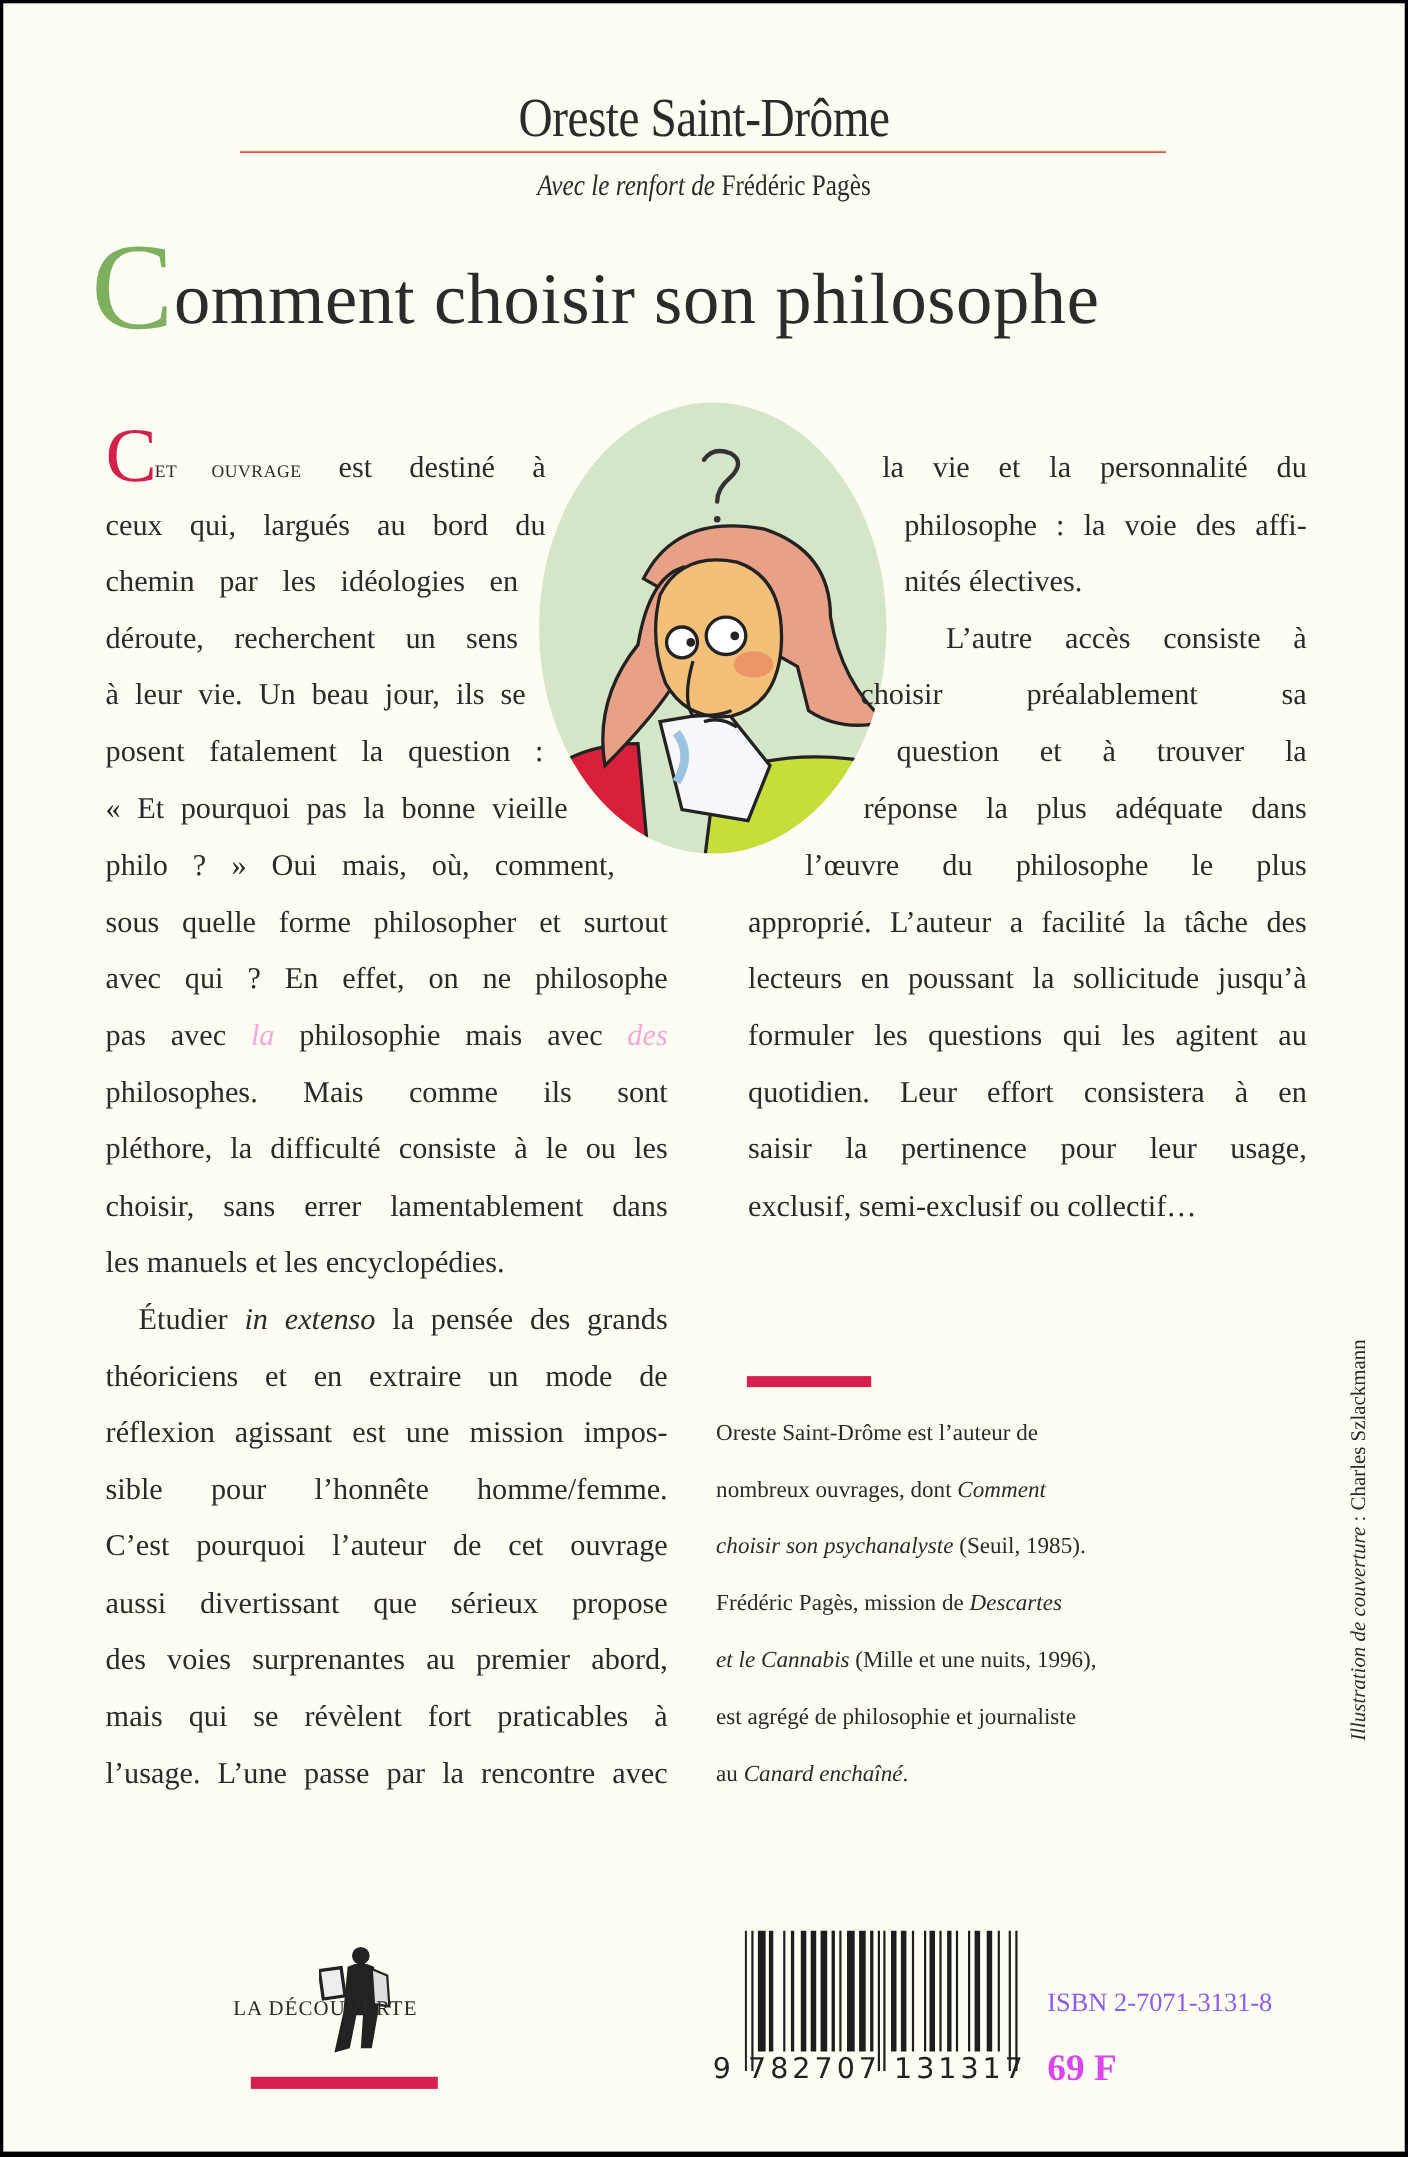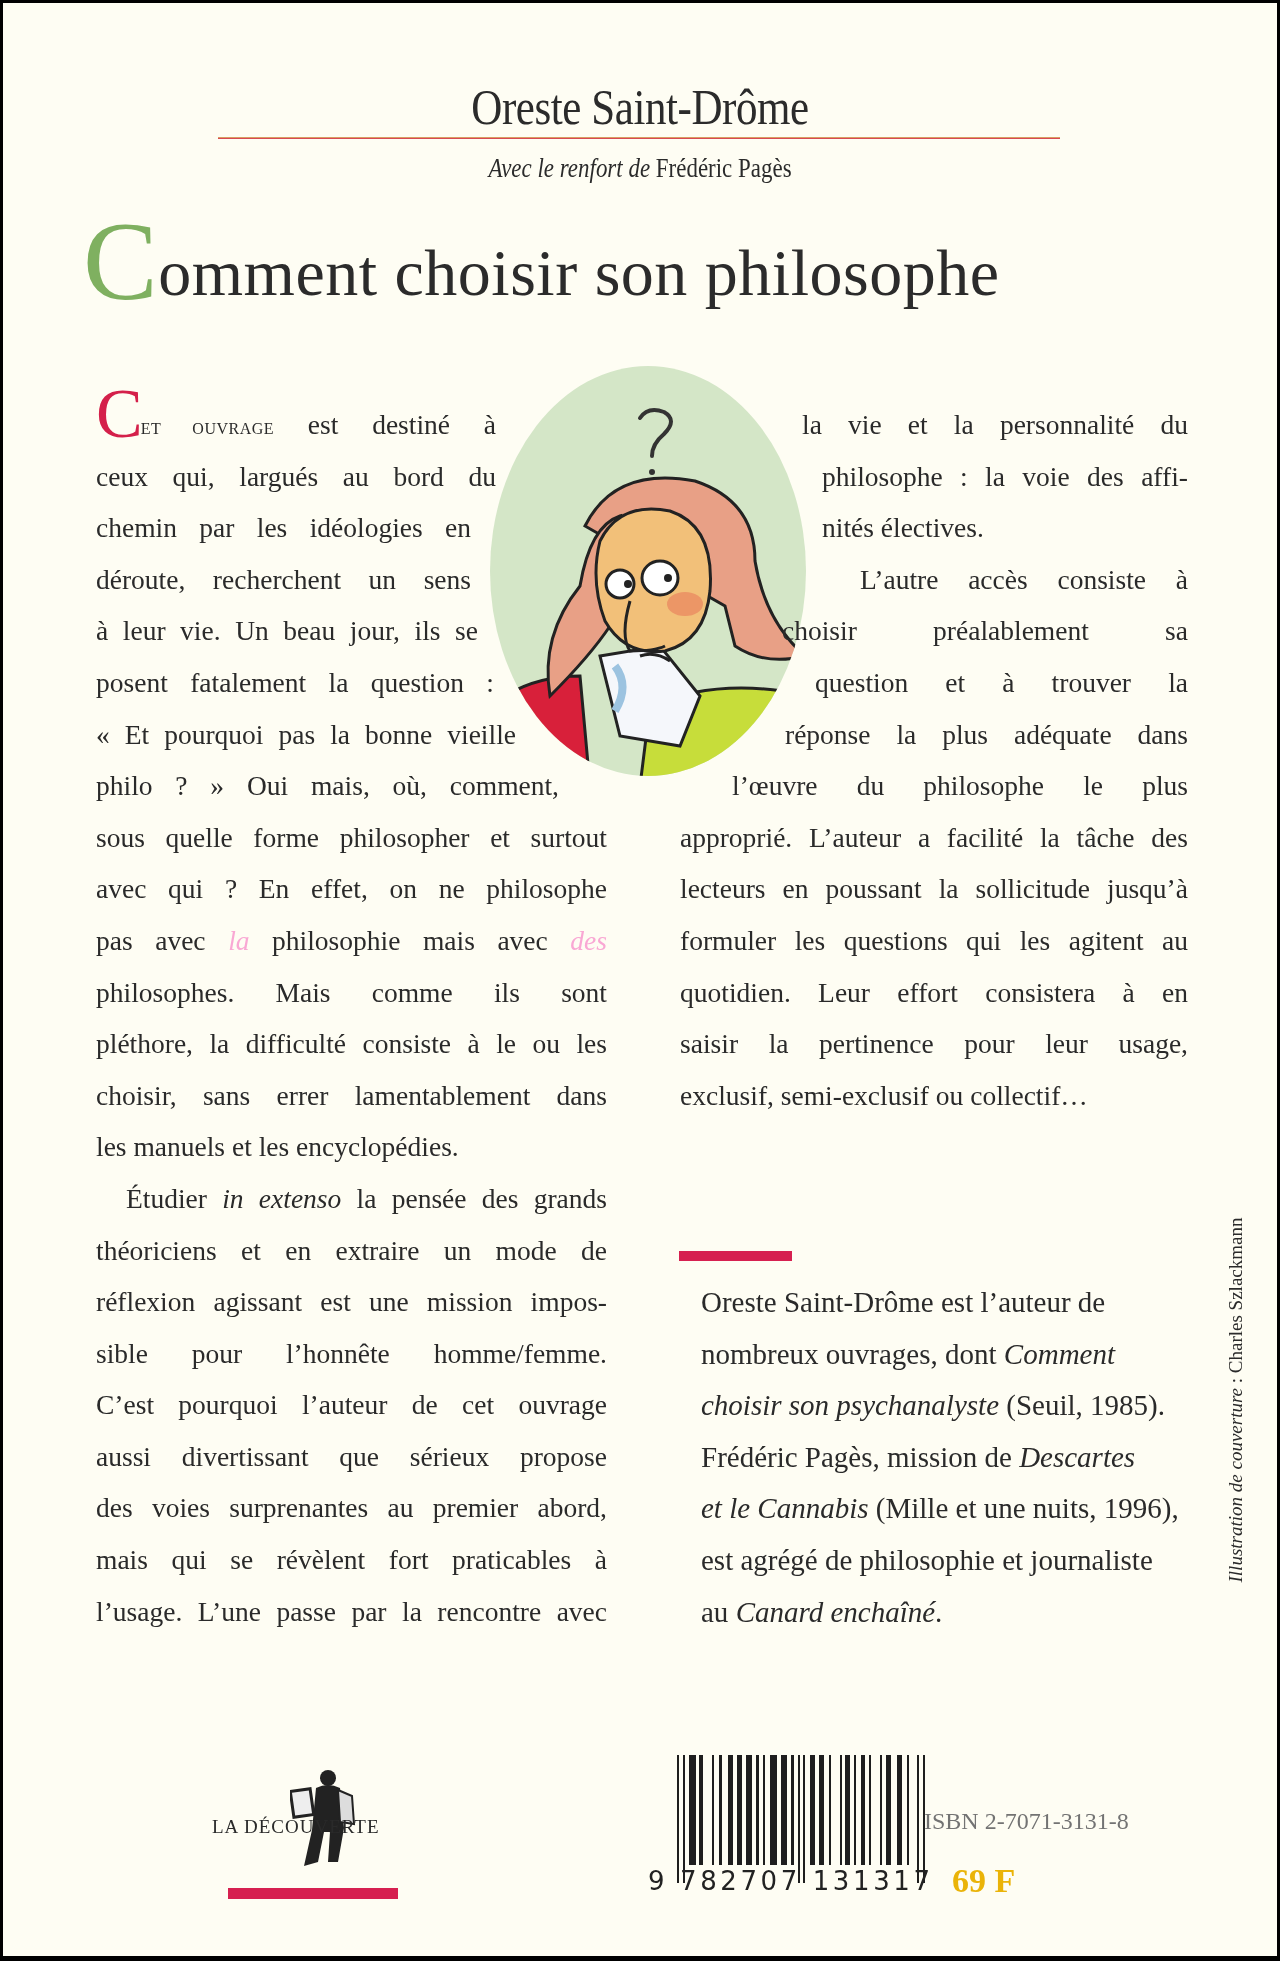--- a/index.html
+++ b/index.html
@@ -42,32 +42,32 @@
   .left-col { left: 96px; width: 511px; }
   .red-it { color: #f9a8d4; font-style: italic; }
   .it { font-style: italic; }
   .dropcap { color: #d4204a; font-size: 70px; line-height: 0; vertical-align: -3px; margin-right: -2px; }
   .sc { font-size: 16px; letter-spacing: 0.5px; }
   .oval {
     left: 490px; top: 366px; width: 316px; height: 410px; border-radius: 50%;
     background: #d4e6c7; overflow: hidden;
   }
   .bio-rule { left: 679px; top: 1251px; width: 113px; height: 10px; background: #d62050; }
-  .bio { left: 701px; width: 490px; font-size: 29px; }
+  .bio { left: 651px; width: 490px; font-size: 21px; }
   .credit {
     left: 1236px; top: 1400px; white-space: nowrap; font-family: "Liberation Serif", serif;
     font-size: 19px; color: #2a2a2a; transform: translate(-50%, -50%) rotate(-90deg);
     transform-origin: center;
   }
   .logo-text { left: 212px; top: 1816px; font-family: "Liberation Serif", serif; font-size: 19px; letter-spacing: 1px; color: #2a2a2a; white-space: nowrap; }
   .logo-rule { left: 228px; top: 1888px; width: 170px; height: 11px; background: #d62050; }
   .barcode { left: 677px; top: 1755px; width: 254px; height: 128px; }
   .barcode-digits { left: 648px; top: 1866px; font-family: "DejaVu Sans", sans-serif; font-size: 26px; letter-spacing: 3.6px; color: #222; white-space: nowrap; }
-  .isbn { left: 924px; top: 1808px; font-family: "Liberation Serif", serif; font-size: 24px; color: #737373; white-space: nowrap; }
-  .price { left: 952px; top: 1862px; font-family: "Liberation Serif", serif; font-size: 34px; font-weight: bold; color: #eab308; white-space: nowrap; }
+  .isbn { left: 952px; top: 1808px; font-family: "Liberation Serif", serif; font-size: 24px; color: #8b5cf6; white-space: nowrap; }
+  .price { left: 952px; top: 1862px; font-family: "Liberation Serif", serif; font-size: 34px; font-weight: bold; color: #d946ef; white-space: nowrap; }
 </style>
 </head>
 <body>
 
 <div class="page"></div>
 
 <div class="abs author">Oreste Saint-Drôme</div>
 <div class="abs rule-top"></div>
 <div class="abs subtitle">
   <span class="it">Avec le renfort de</span>

